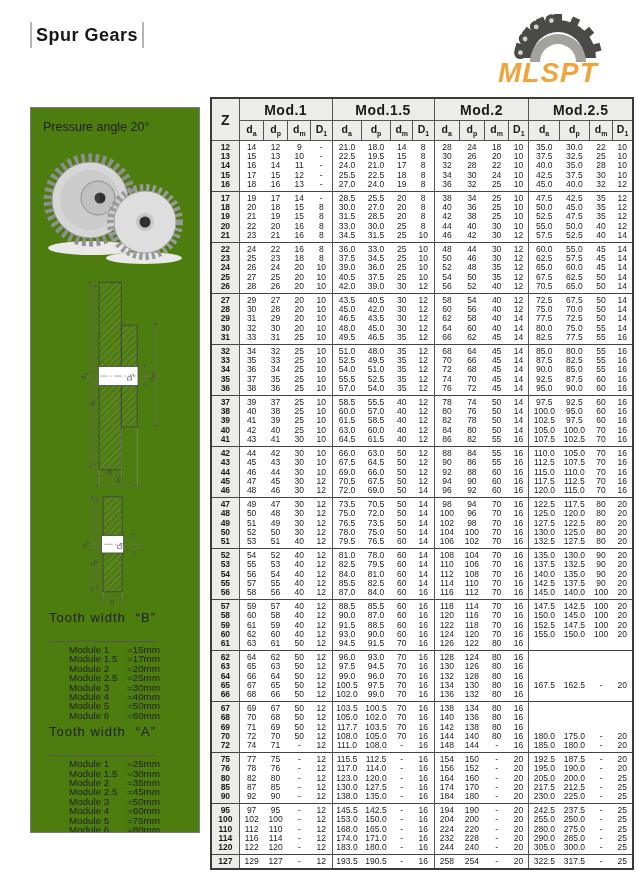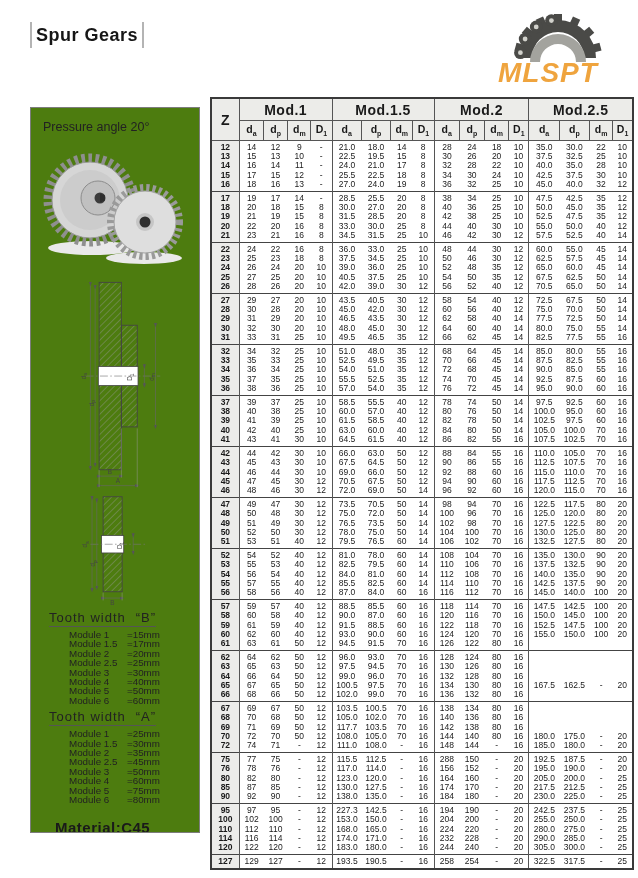--- a/index.html
+++ b/index.html
@@ -15,21 +15,21 @@
   
   .left-panel{
     position:absolute;left:30px;top:107px;width:170px;height:726px;
     border:1px solid #7d7d7d;box-sizing:border-box;overflow:hidden;background:#4d7c0f;
   }
   .pressure{margin:12px 8px 2px 12px;font-size:12.5px;color:#222;}
   .gphoto{display:block;margin:2px auto 0 auto;}
   .tdraw{display:block;margin:0 auto;}
   .tw-title{
     font-size:13px;color:#222;margin:4px 0 3px 18px;width:fit-content;
-    border-bottom:1px solid #555;padding-bottom:1px;letter-spacing:1px;
+    border-bottom:1px solid #555;padding-bottom:16px;letter-spacing:1px;
   }
   .tw-quote{margin-left:10px;}
   .mod-list{margin-left:38px;}
   .mod-row{display:flex;font-size:9.8px;line-height:9.4px;color:#222;}
   .mod-row span:first-child{width:58px;}
   .material{font-size:15px;font-weight:bold;margin:14px 0 0 24px;letter-spacing:.5px;}
   
   .table-wrap{position:absolute;left:210px;top:97px;width:424px;}
   table.gear{border-collapse:collapse;table-layout:fixed;width:424px;border:2px solid #3a3a3a;}
   table.gear th,table.gear td{padding:0;text-align:center;vertical-align:middle;}
@@ -1474,21 +1474,21 @@
         <tr>
           <td class="zc">75</td>
           <td class="gs">77</td>
           <td>75</td>
           <td>-</td>
           <td>12</td>
           <td class="gs">115.5</td>
           <td>112.5</td>
           <td>-</td>
           <td>16</td>
-          <td class="gs">288</td>
+          <td class="gs">154</td>
           <td>150</td>
           <td>-</td>
           <td>20</td>
           <td class="gs">192.5</td>
           <td>187.5</td>
           <td>-</td>
           <td>20</td>
         </tr>
         <tr>
           <td class="zc">76</td>
@@ -1567,21 +1567,21 @@
           <td>25</td>
         </tr>
       </tbody>
       <tbody class="block">
         <tr>
           <td class="zc">95</td>
           <td class="gs">97</td>
           <td>95</td>
           <td>-</td>
           <td>12</td>
-          <td class="gs">227.3</td>
+          <td class="gs">145.5</td>
           <td>142.5</td>
           <td>-</td>
           <td>16</td>
           <td class="gs">194</td>
           <td>190</td>
           <td>-</td>
           <td>20</td>
           <td class="gs">242.5</td>
           <td>237.5</td>
           <td>-</td>

